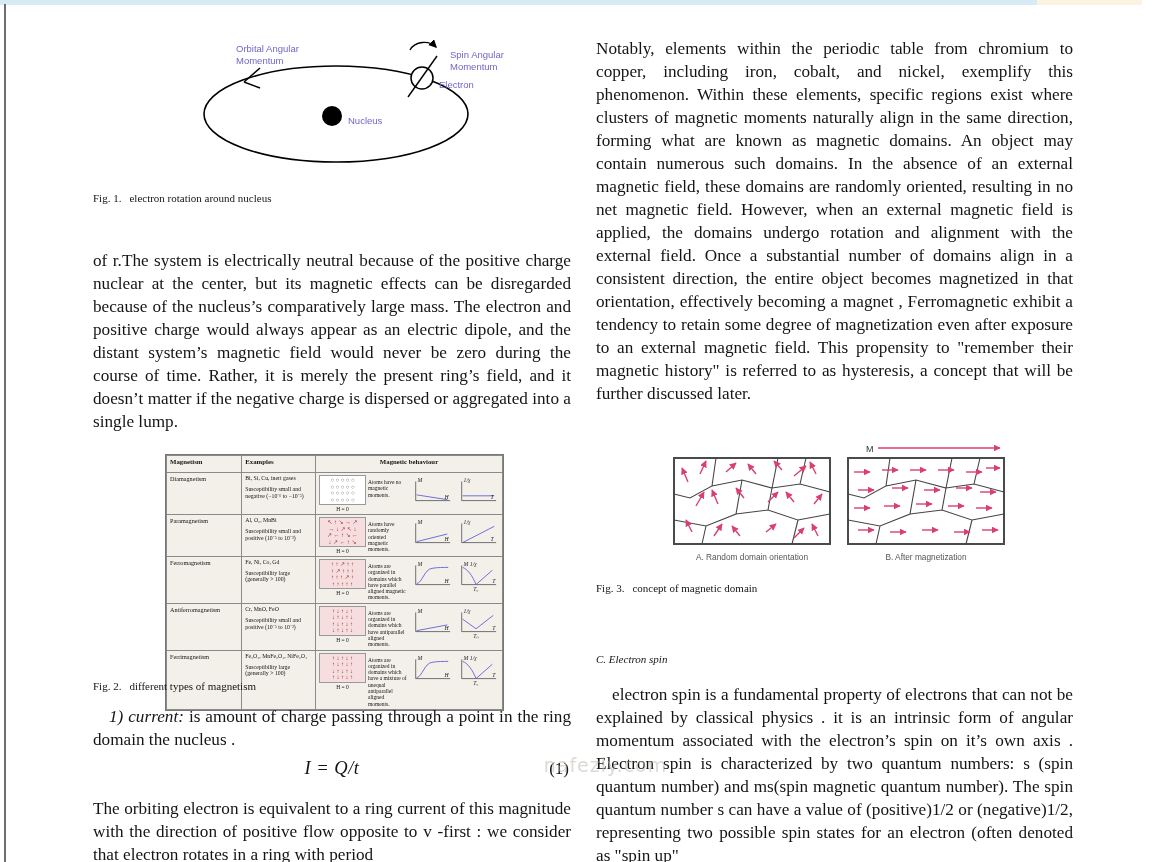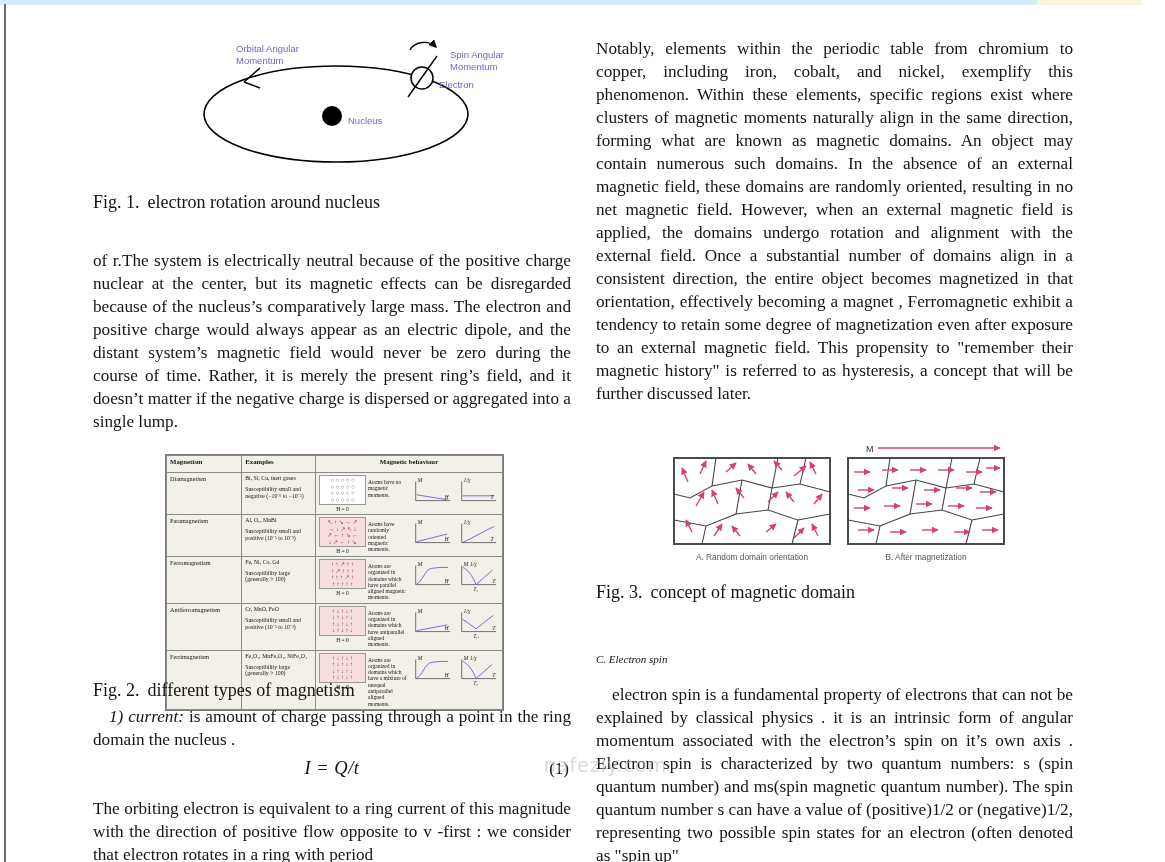--- a/index.html
+++ b/index.html
@@ -8,21 +8,21 @@
   .page{position:relative;width:1142px;height:862px;overflow:hidden;}
 
   .top-strip{position:absolute;top:0;left:0;width:1165px;height:5px;background:#d7ebf7;}
   .top-strip-right{position:absolute;top:0;right:0;width:105px;height:5px;background:#faf3e2;}
   .left-line{position:absolute;left:4px;top:4px;width:2px;height:858px;background:#6e6e6e;}
 
   .col-left{position:absolute;left:93px;top:0;width:478px;}
   .col-right{position:absolute;left:596px;top:0;width:477px;}
 
   p.body-text{margin:0;text-align:justify;font-size:17.2px;line-height:23px;}
-  .caption{font-size:18px;color:#141414;}
+  .caption{font-size:11px;color:#141414;}
   .caption .figno{margin-right:8px;}
 
   
   .fig1-wrap{position:absolute;left:148px;top:34px;width:410px;height:162px;}
   .fig1-label{font-family:"Liberation Sans",sans-serif;font-size:9.5px;fill:#7066c4;}
   .fig1-caption{position:absolute;left:93px;top:192px;}
   .para1{position:absolute;top:249px;left:0;width:478px;}
 
   
   .fig2-wrap{position:absolute;left:165px;top:454px;width:337px;background:#f3f0ea;

